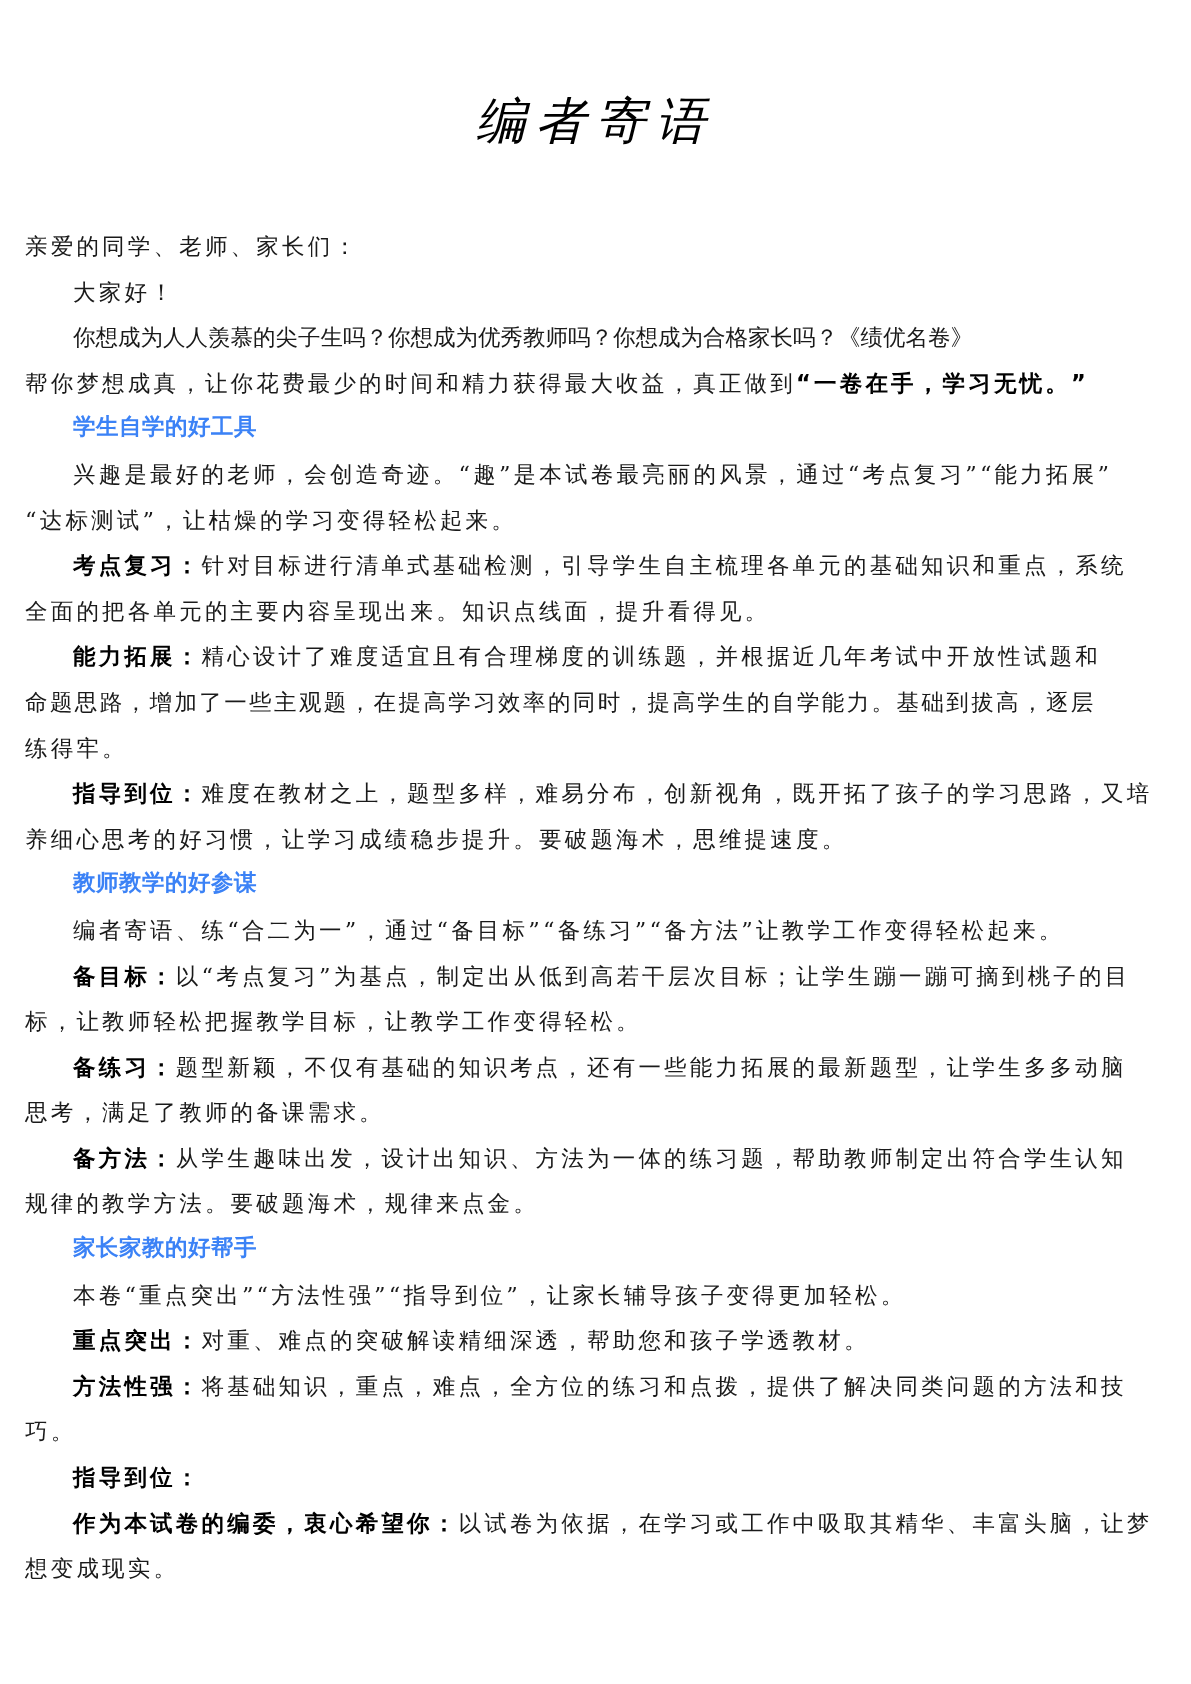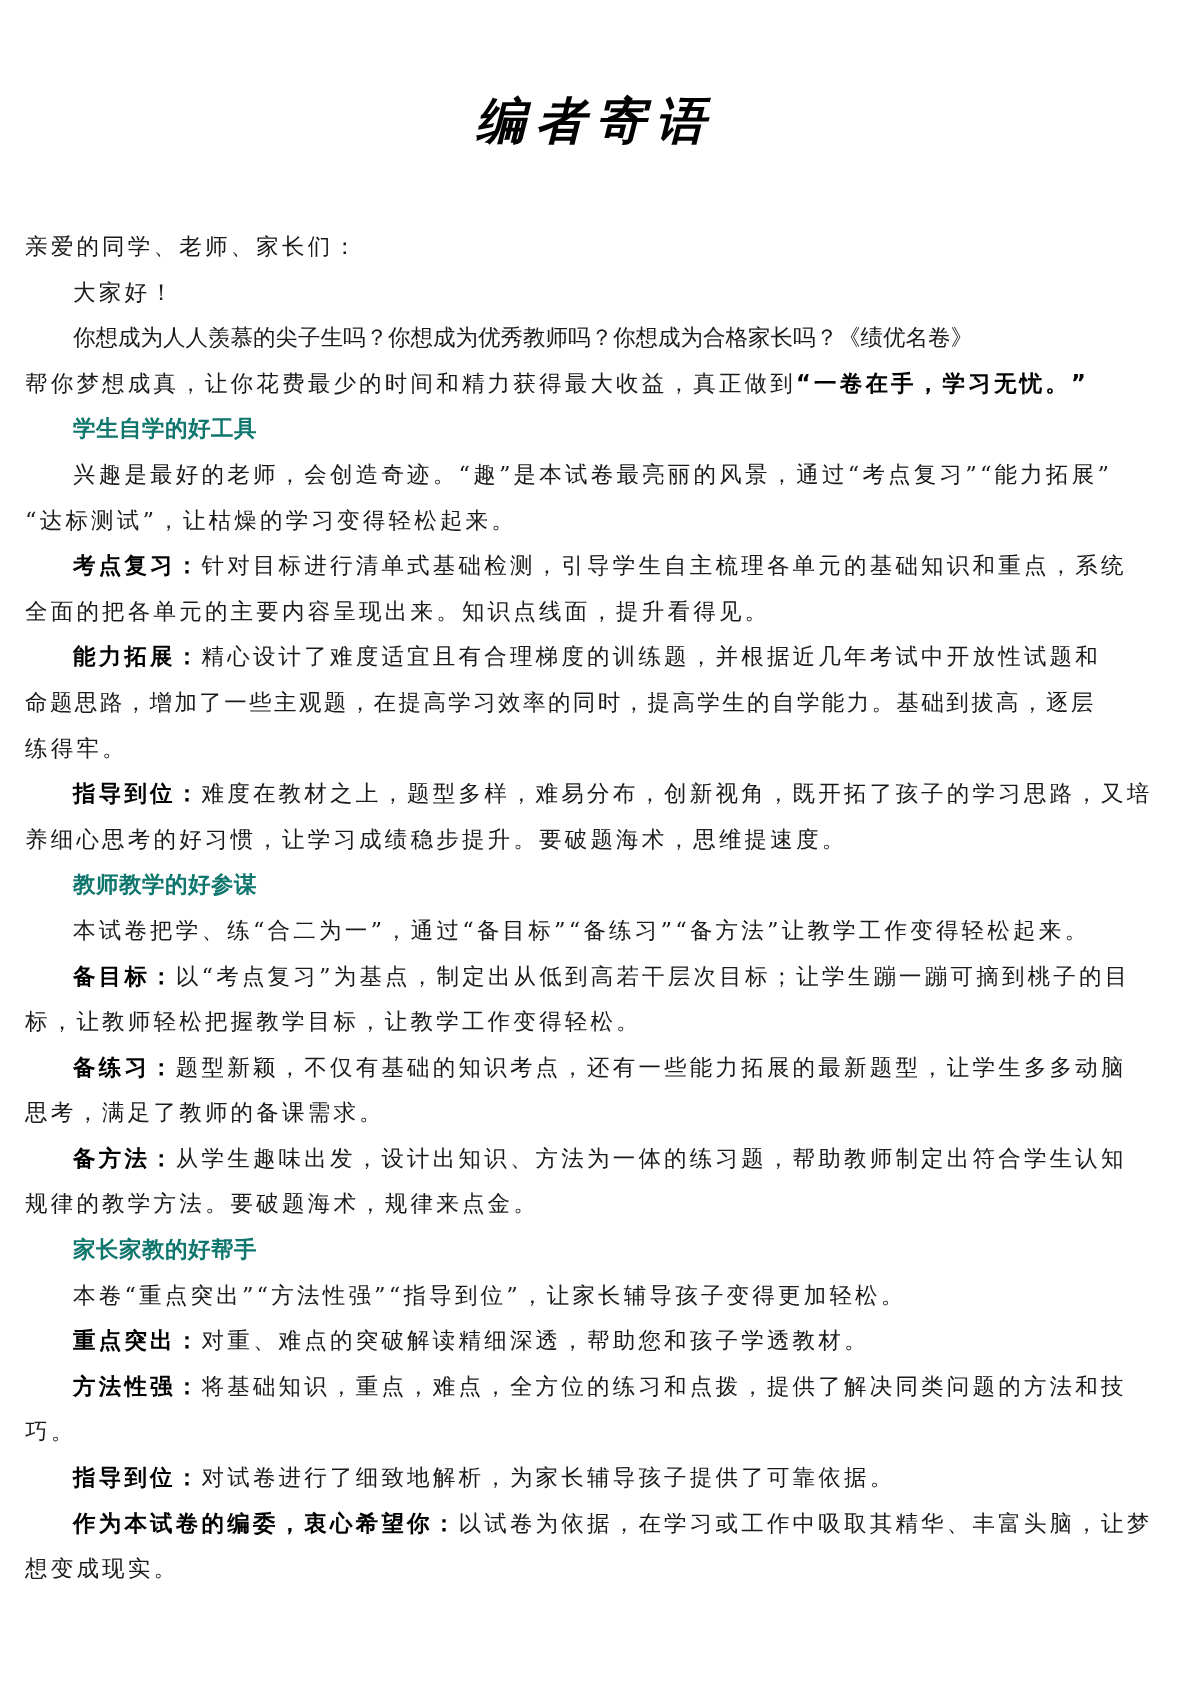--- a/index.html
+++ b/index.html
@@ -1,28 +1,28 @@
 <!DOCTYPE html>
 <html><head>
 <meta charset="utf-8">
 <style>
   html, body { margin: 0; padding: 0; background: #ffffff; }
   body { width: 1191px; height: 1684px; position: relative; overflow: hidden;
          font-family: "DejaVu Serif", "Liberation Serif", serif; color: #1a1a1a; }
   .title { position: absolute; top: 88px; left: 0; width: 1191px; text-align: center;
-           font-family: "DejaVu Serif", serif; font-size: 50px; font-weight: bold;
+           font-family: "DejaVu Serif", serif; font-size: 50px; font-weight: normal;
            letter-spacing: 10px; font-style: italic; color: #000; }
   .body { position: absolute; top: 224px; left: 25px; width: 1062px; }
   .line { height: 45.6px; line-height: 45.6px; font-size: 22.5px; white-space: nowrap;
           display: flex; justify-content: space-between; text-align: right; }
   .line.left { justify-content: flex-start; letter-spacing: 3.2px; }
   .indent { padding-left: 48px; }
   .j { letter-spacing: 0; font-family: Liberation Serif, serif; }
   .b { font-family: "DejaVu Sans", "Liberation Sans", sans-serif; font-weight: bold; color: #000000; }
-  .heading { font-family: Liberation Sans, sans-serif; font-weight: bold; color: #0f766e; letter-spacing: 0.5px; }
+  .heading { font-family: Liberation Mono, monospace; font-weight: bold; color: #3b82f6; letter-spacing: 0.5px; }
 </style>
 </head>
 <body>
 
 <div class="title">编者寄语</div>
 
 <div class="body">
 
   <div class="line left">
       <span>亲爱的同学、老师、家长们：</span>
@@ -73,21 +73,21 @@
       <span>难度在教材之上，题型多样，难易分布，创新视角，既开拓了孩子的学习思路，又培</span>
     </div>
   <div class="line left">
       <span>养细心思考的好习惯，让学习成绩稳步提升。要破题海术，思维提速度。</span>
     </div>
 
   <div class="line left indent">
       <span class="heading">教师教学的好参谋</span>
     </div>
   <div class="line left indent">
-      <span>本试卷把学、练“合二为一”，通过“备目标”“备练习”“备方法”让教学工作变得轻松起来。</span>
+      <span>编者寄语、练“合二为一”，通过“备目标”“备练习”“备方法”让教学工作变得轻松起来。</span>
     </div>
 
   <div class="line left indent">
       <span class="b">备目标：</span>
       <span>以“考点复习”为基点，制定出从低到高若干层次目标；让学生蹦一蹦可摘到桃子的目</span>
     </div>
   <div class="line left">
       <span>标，让教师轻松把握教学目标，让教学工作变得轻松。</span>
     </div>
 
@@ -122,21 +122,20 @@
   <div class="line left indent">
       <span class="b">方法性强：</span>
       <span>将基础知识，重点，难点，全方位的练习和点拨，提供了解决同类问题的方法和技</span>
     </div>
   <div class="line left">
       <span>巧。</span>
     </div>
 
   <div class="line left indent">
       <span class="b">指导到位：</span>
-      <span>对试卷进行了细致地解析，为家长辅导孩子提供了可靠依据。</span>
     </div>
 
   <div class="line left indent">
       <span class="b">作为本试卷的编委，衷心希望你：</span>
       <span>以试卷为依据，在学习或工作中吸取其精华、丰富头脑，让梦</span>
     </div>
   <div class="line left">
       <span>想变成现实。</span>
     </div>
 

